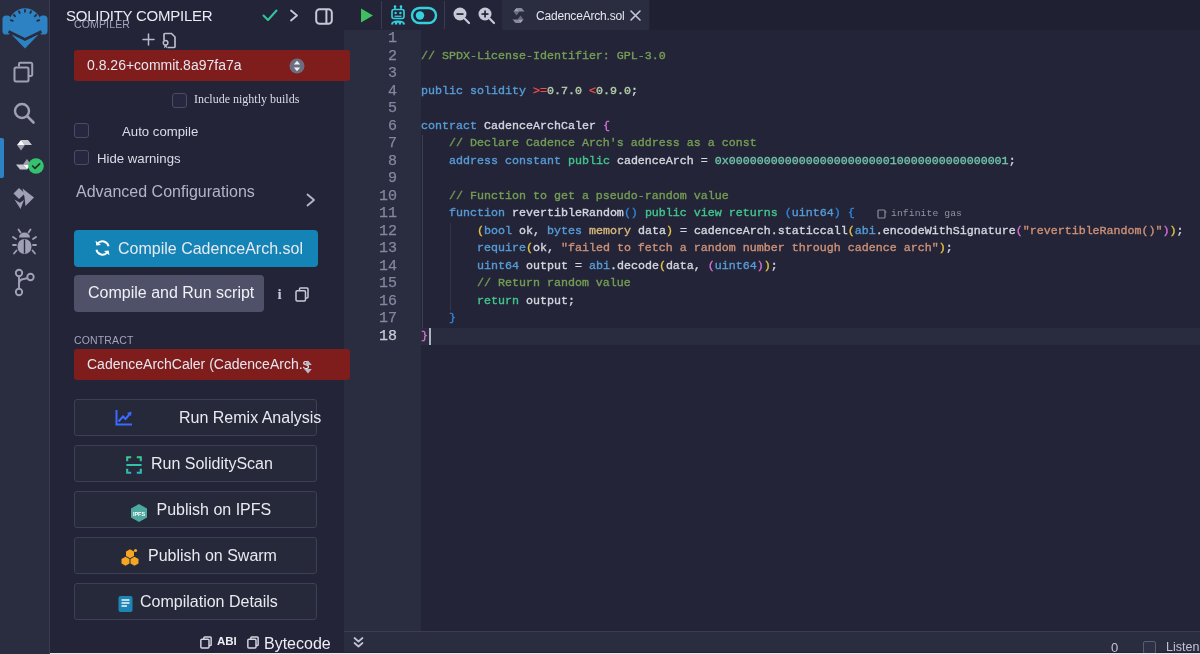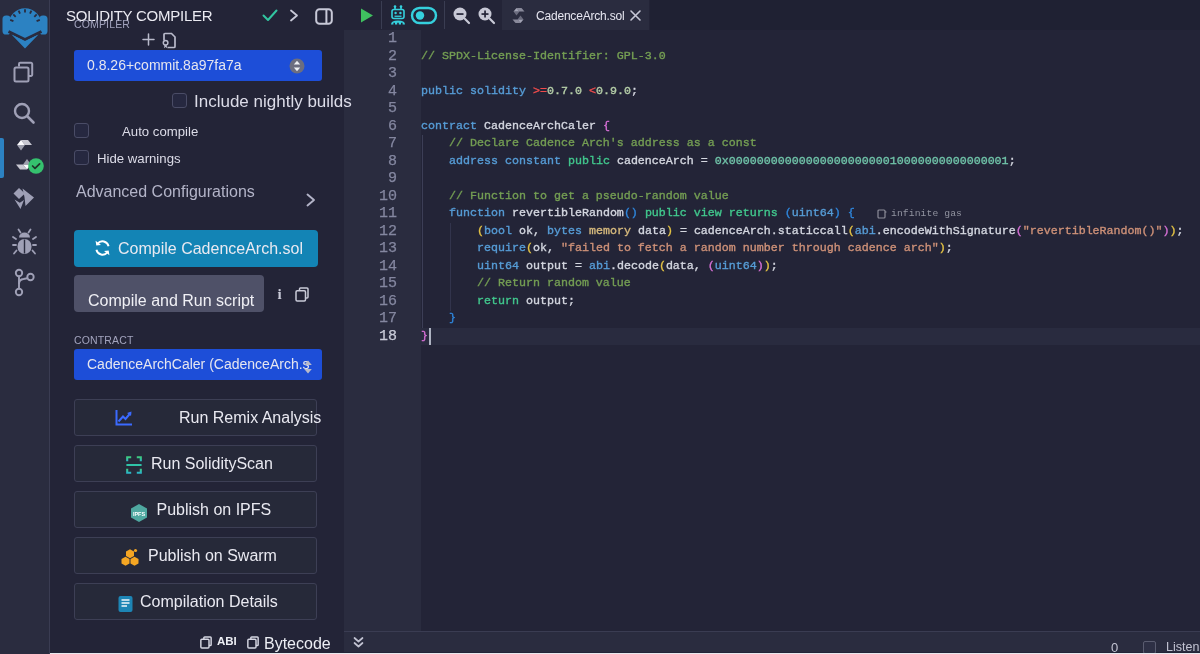--- a/index.html
+++ b/index.html
@@ -19,21 +19,21 @@
 .st { color:#ce9178; } 
 .rd { color:#f14c4c; } 
 .hx { color:#6fc2a8; } 
 .nm { color:#b5cea8; } 
 .b1 { color:#d670d6; } 
 .b2 { color:#2f86dc; } 
 .b3 { color:#e3c244; } 
 .gd { color:#d7ba7d; } 
 .lbl { color:#a2a3bd; font-size:10.5px; letter-spacing:0.15px; }
 .cb { position:absolute; width:15px; height:15px; border:1px solid #4a4c66; border-radius:3px; background:#262840; }
-.sel { position:absolute; left:74px; width:248px; height:31px; background:#1d4ed8; border-radius:3px;
+.sel { position:absolute; left:74px; width:276px; height:31px; background:#7f1d1d; border-radius:3px;
   color:#e6e6ef; font-size:14px; line-height:31px; padding-left:13px; white-space:nowrap; overflow:hidden; }
 .btn { position:absolute; left:74px; width:243px; height:37px; background:#262939; border:1px solid #3d3f55;
   border-radius:3px; }
 .btxt { position:absolute; color:#e9e9f1; font-size:16px; white-space:nowrap; }
 </style>
 </head>
 <body>
 <div id="editor"></div>
 
 <div class="abs" style="left:650px;top:0;width:550px;height:30px;background:#1f2133;"></div>
@@ -175,41 +175,41 @@
  <path d="M3.6 12.8 L3 16.2 L4.6 15.1 L6.2 16.2 L5.6 12.8 Z" fill="#b9bacb"></path>
 </svg>
 <div class="sel" style="top:50px;">0.8.26+commit.8a97fa7a</div>
 <svg class="abs" style="left:289px;top:58px;" width="16" height="16" viewBox="0 0 16 16">
  <circle cx="8" cy="8" r="7.5" fill="#6c6e80"></circle>
  <path d="M8 2.8 L11.2 6.6 L4.8 6.6 Z" fill="#eef0f4"></path>
  <path d="M8 13.2 L11.2 9.4 L4.8 9.4 Z" fill="#eef0f4"></path>
  <rect x="4" y="7.4" width="8" height="1.2" fill="#6c6e80"></rect>
 </svg>
 <div class="cb" style="left:172px;top:93px;"></div>
-<div class="abs" style="left:194px;top:92px;color:#dcdce8;font-size:17px;">Include nightly builds</div>
+<div class="abs" style="left:194px;top:92px;color:#dcdce8;font-size:12px;font-family:Liberation Serif, serif;">Include nightly builds</div>
 <div class="cb" style="left:74px;top:123px;"></div>
 <div class="abs" style="left:97px;top:123.5px;color:#dcdce8;font-size:13.2px;margin-left:25px;">Auto compile</div>
 <div class="cb" style="left:74px;top:150px;"></div>
 <div class="abs" style="left:97px;top:150.5px;color:#dcdce8;font-size:13.2px;">Hide warnings</div>
 <div class="abs" style="left:76px;top:183px;color:#b3b4c8;font-size:16px;">Advanced Configurations</div>
 <svg class="abs" style="left:304px;top:193px;" width="13" height="14" viewBox="0 0 13 14">
  <path d="M3.5 1.5 L10 7 L3.5 12.5" stroke="#b3b4c8" stroke-width="1.9" fill="none" stroke-linecap="round" stroke-linejoin="round"></path>
 </svg>
 <div class="abs" style="left:74px;top:230px;width:244px;height:37px;background:#1384b5;border-radius:4px;"></div>
 <div class="btxt" style="left:118px;top:239.5px;">Compile CadenceArch.sol</div>
 <svg class="abs" style="left:94px;top:240px;" width="17" height="16" viewBox="0 0 17 16">
  <g fill="none" stroke="#fff" stroke-width="1.9">
   <path d="M14.6 6.2 A6.3 6.3 0 0 0 3.6 3.6"></path>
   <path d="M2.4 9.8 A6.3 6.3 0 0 0 13.4 12.4"></path>
  </g>
  <path d="M1.6 0.8 L2.3 5.6 L7 4.9 Z" fill="#fff"></path>
  <path d="M15.4 15.2 L14.7 10.4 L10 11.1 Z" fill="#fff"></path>
 </svg>
 <div class="abs" style="left:74px;top:274.5px;width:190px;height:37px;background:#4f5168;border-radius:4px;"></div>
-<div class="btxt" style="left:88px;top:292px;color:#f0f0f5;">Compile and Run script</div>
+<div class="btxt" style="left:88px;top:284px;color:#f0f0f5;">Compile and Run script</div>
 <div class="abs" style="left:277.5px;top:285.5px;color:#c9cad8;font-size:15px;font-weight:700;font-family:'Liberation Serif',serif;">i</div>
 <svg class="abs" style="left:295px;top:287px;" width="14" height="15" viewBox="0 0 14 15">
  <path d="M4.5 3.5 L4.5 2 A1 1 0 0 1 5.5 1 L12 1 A1 1 0 0 1 13 2 L13 10 A1 1 0 0 1 12 11 L10.5 11" fill="none" stroke="#c9cad8" stroke-width="1.5"></path>
  <rect x="1" y="3.8" width="9.5" height="10.2" rx="1.2" fill="none" stroke="#c9cad8" stroke-width="1.5"></rect>
 </svg>
 <div class="abs lbl" style="left:74px;top:334px;">CONTRACT</div>
 <div class="sel" style="top:349px;">CadenceArchCaler (CadenceArch.s</div>
 <svg class="abs" style="left:303px;top:360px;" width="10" height="14" viewBox="0 0 10 14">
  <path d="M5 0.5 L8.8 5 L1.2 5 Z" fill="#b9bac9"></path>
  <path d="M5 13.5 L8.8 9 L1.2 9 Z" fill="#b9bac9"></path>

